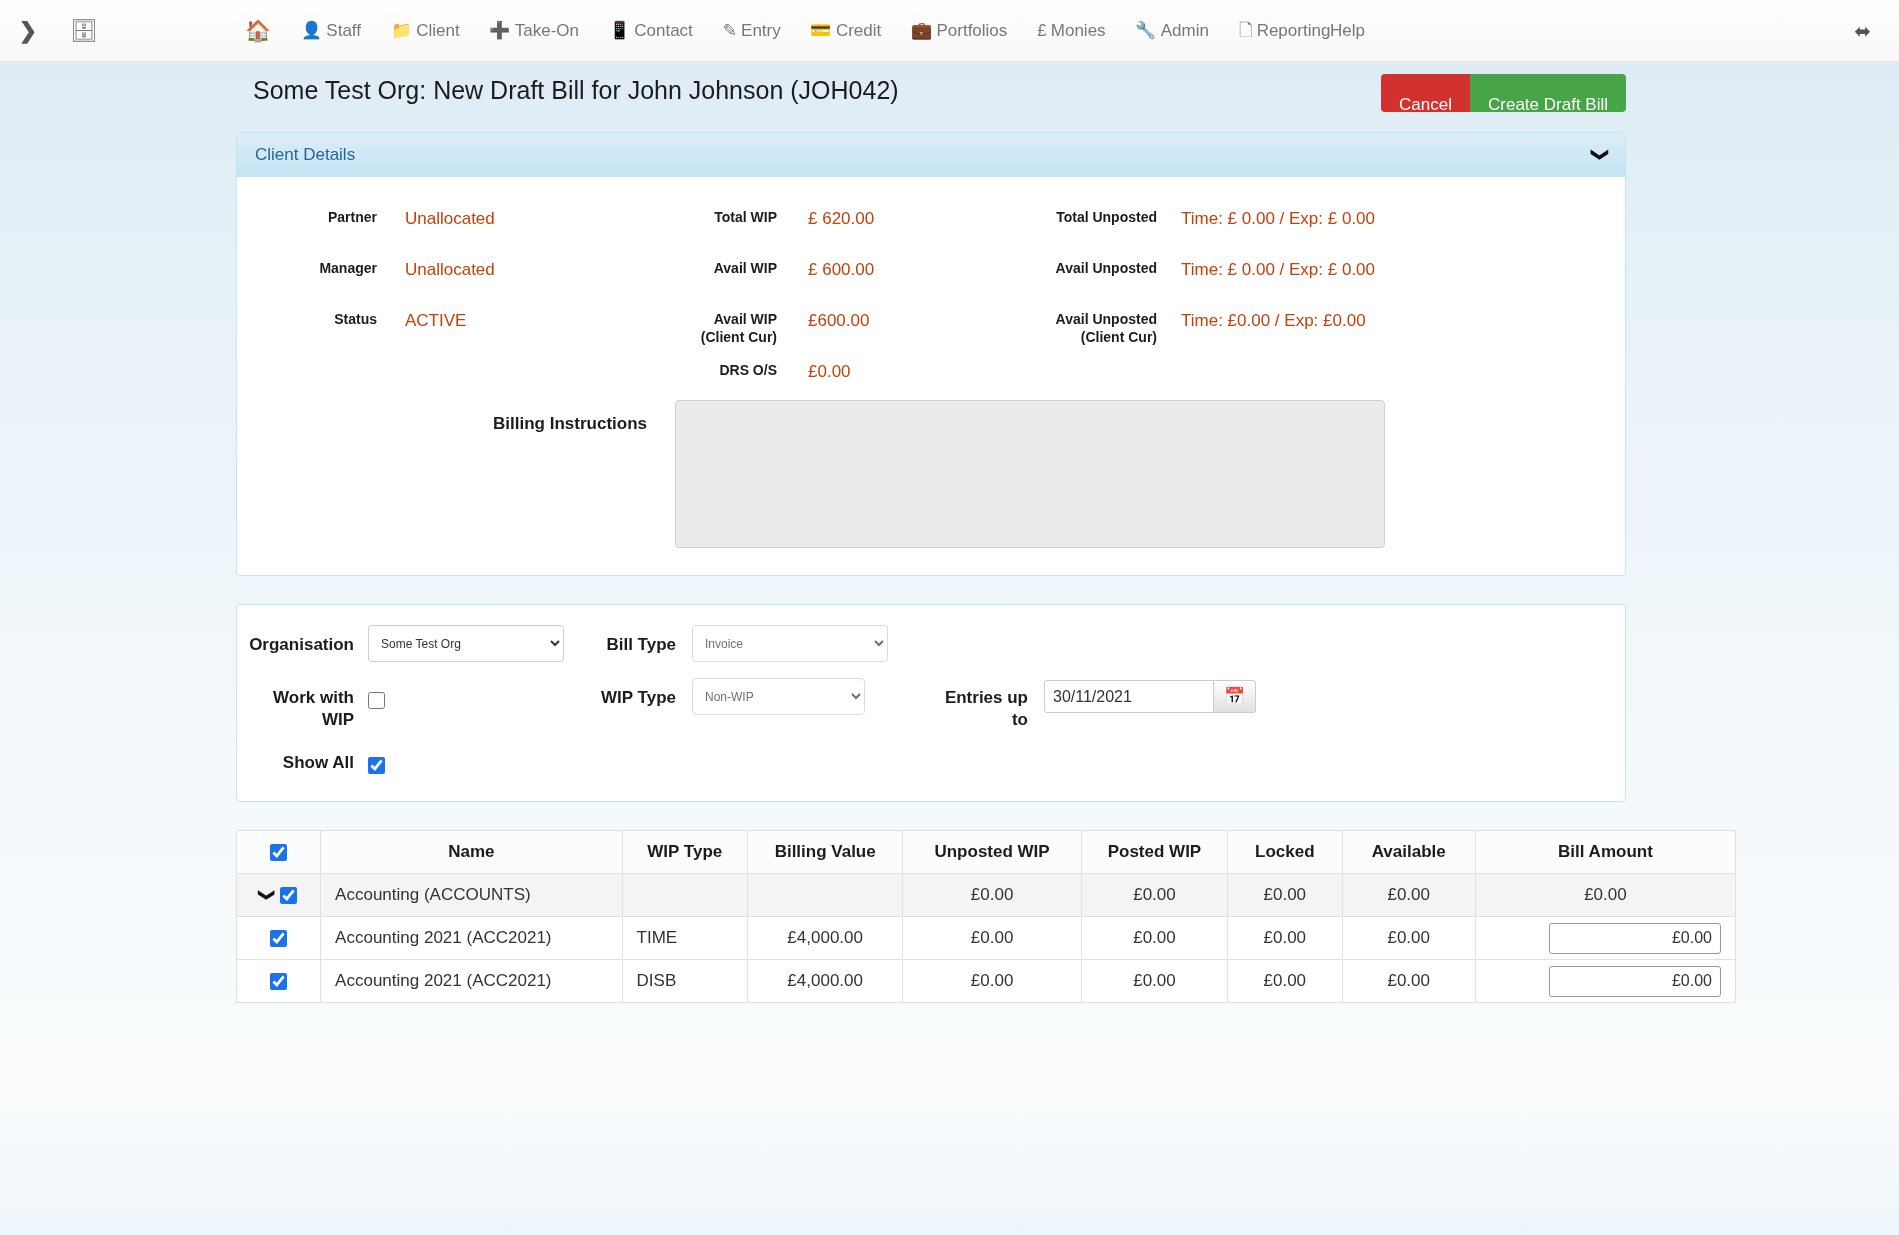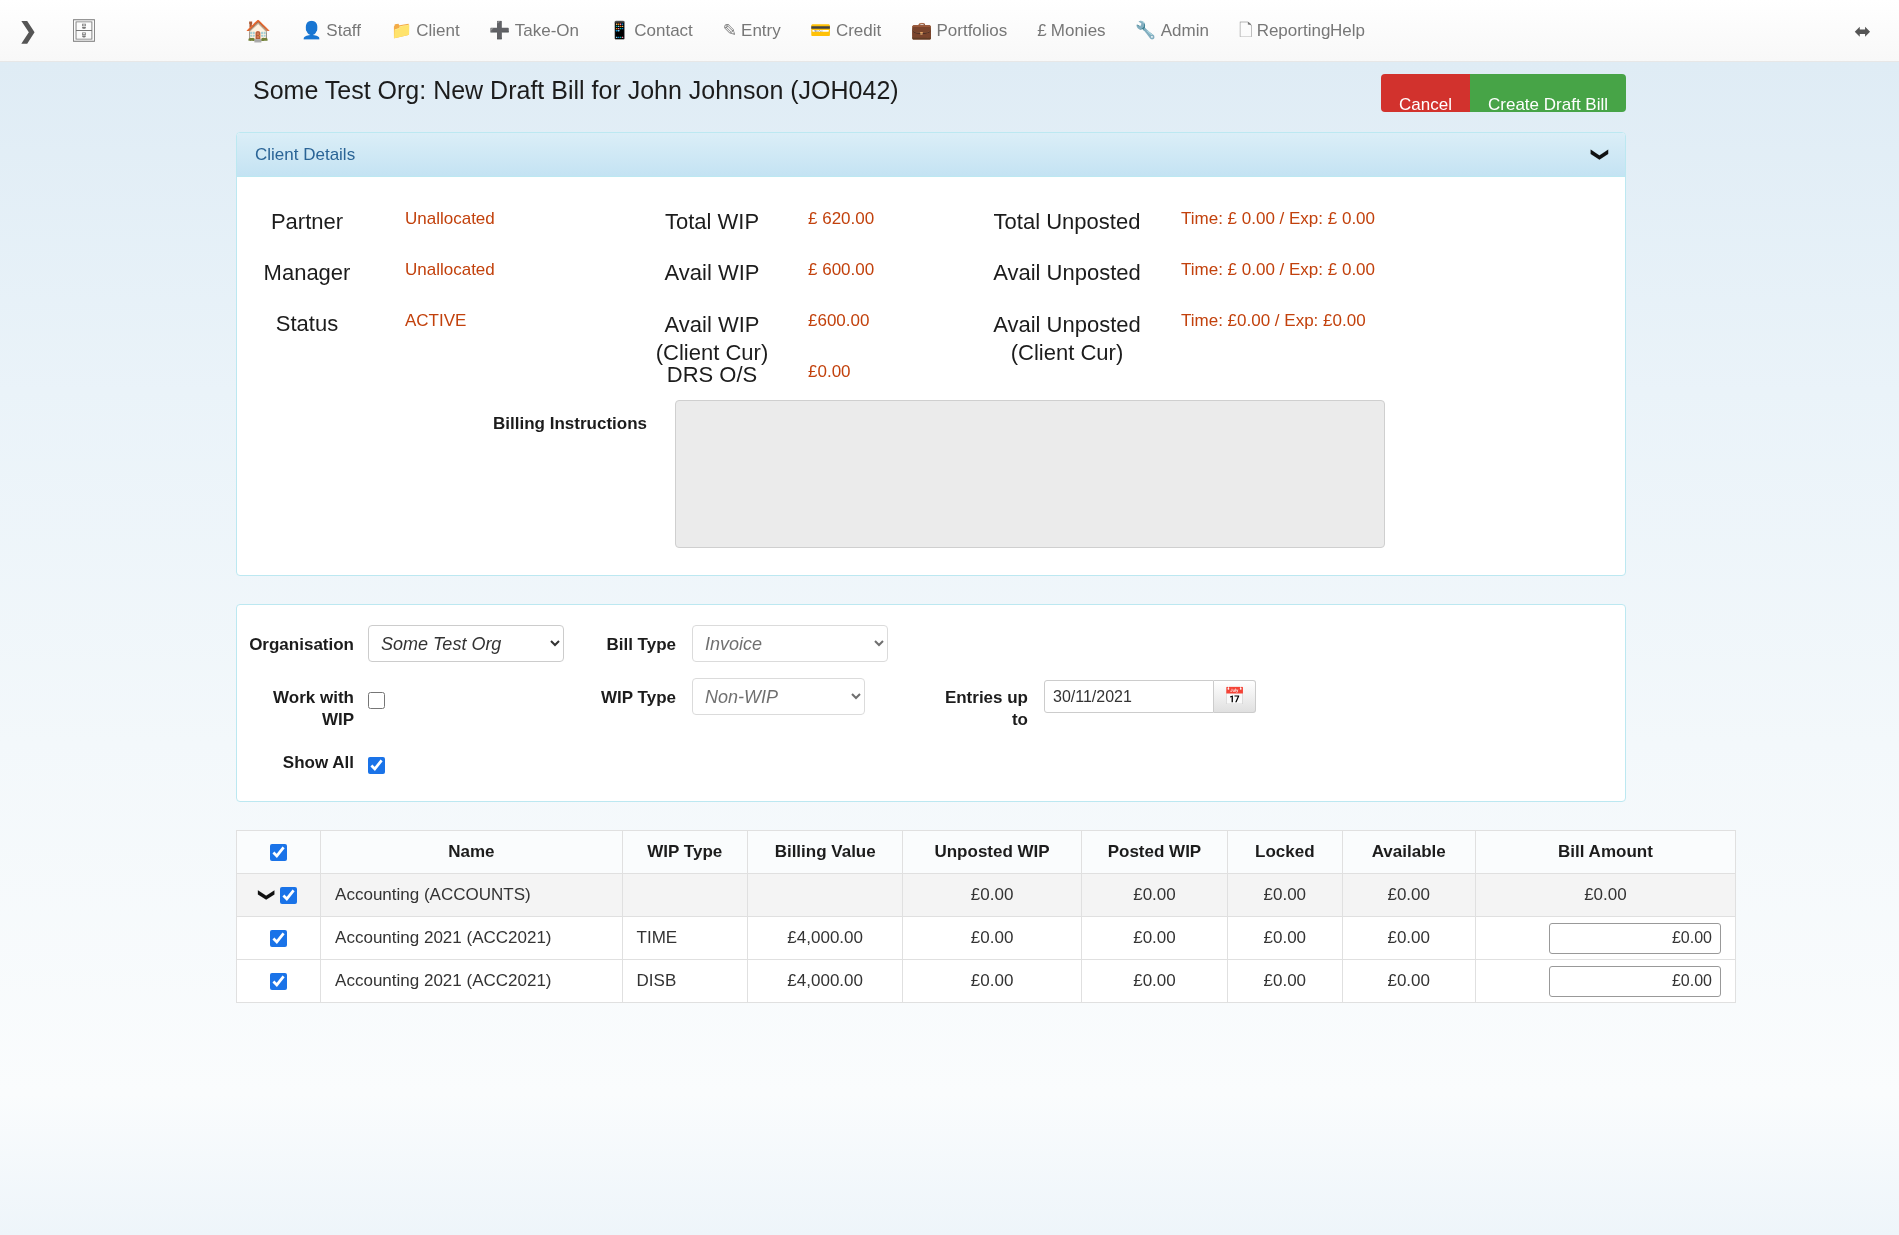--- a/index.html
+++ b/index.html
@@ -75,21 +75,21 @@
     display:flex; align-items:center; justify-content:space-between;
   }
   .panel-title { color:#2a6496; font-size:17px; }
   .caret { color:#111; font-size:17px; font-weight:bold; cursor:pointer; }
   .panel-body { padding:18px 0 22px 0; }
 
   
   .cd-row { display:flex; align-items:flex-start; margin-bottom:0px; }
   .cd-row { height:51px; }
   .lbl {
-    font-weight:normal; font-size:22px; color:#1c1c1c; text-align:center;
+    font-weight:bold; font-size:14px; color:#1c1c1c; text-align:right;
     padding-top:14px;
   }
   .val { font-size:17px; color:#c2410c; padding-top:14px; }
   .c1-lbl { width:140px; }
   .c1-val { width:270px; padding-left:28px; }
   .c2-lbl { width:130px; }
   .c2-val { width:200px; padding-left:31px; }
   .c3-lbl { width:180px; }
   .c3-val { width:330px; padding-left:24px; }
   .two-line { line-height:1.27; }
@@ -113,22 +113,22 @@
   }
   .bd-l1 { width:117px; }
   .bd-f1 { width:204px; padding-left:14px; }
   .bd-l2 { width:118px; }
   .bd-f2 { width:214px; padding-left:16px; }
   .bd-l3 { width:138px; }
   .bd-f3 { width:230px; padding-left:16px; }
 
   select.sel {
     width:196px; height:37px; padding:0 8px;
-    font-family:"Liberation Sans", sans-serif; font-size:18px; color:#333;
-    border:1px solid #ccc; border-radius:4px; background:#fff;font-style:italic;
+    font-family:"Liberation Sans", sans-serif; font-size:12px; color:#333;
+    border:1px solid #ccc; border-radius:4px; background:#fff;
   }
   select.sel.w2 { width:173px; }
   .chk {
     width:17px; height:17px; margin:0; vertical-align:middle;
     accent-color:#1a73e8; cursor:pointer;
   }
   .chk-wrap { padding-top:12px; padding-left:14px; }
   .date-wrap { display:flex; padding-top:2px; }
   .date-in {
     width:170px; height:33px; padding:0 8px; font-size:16px; color:#333;

